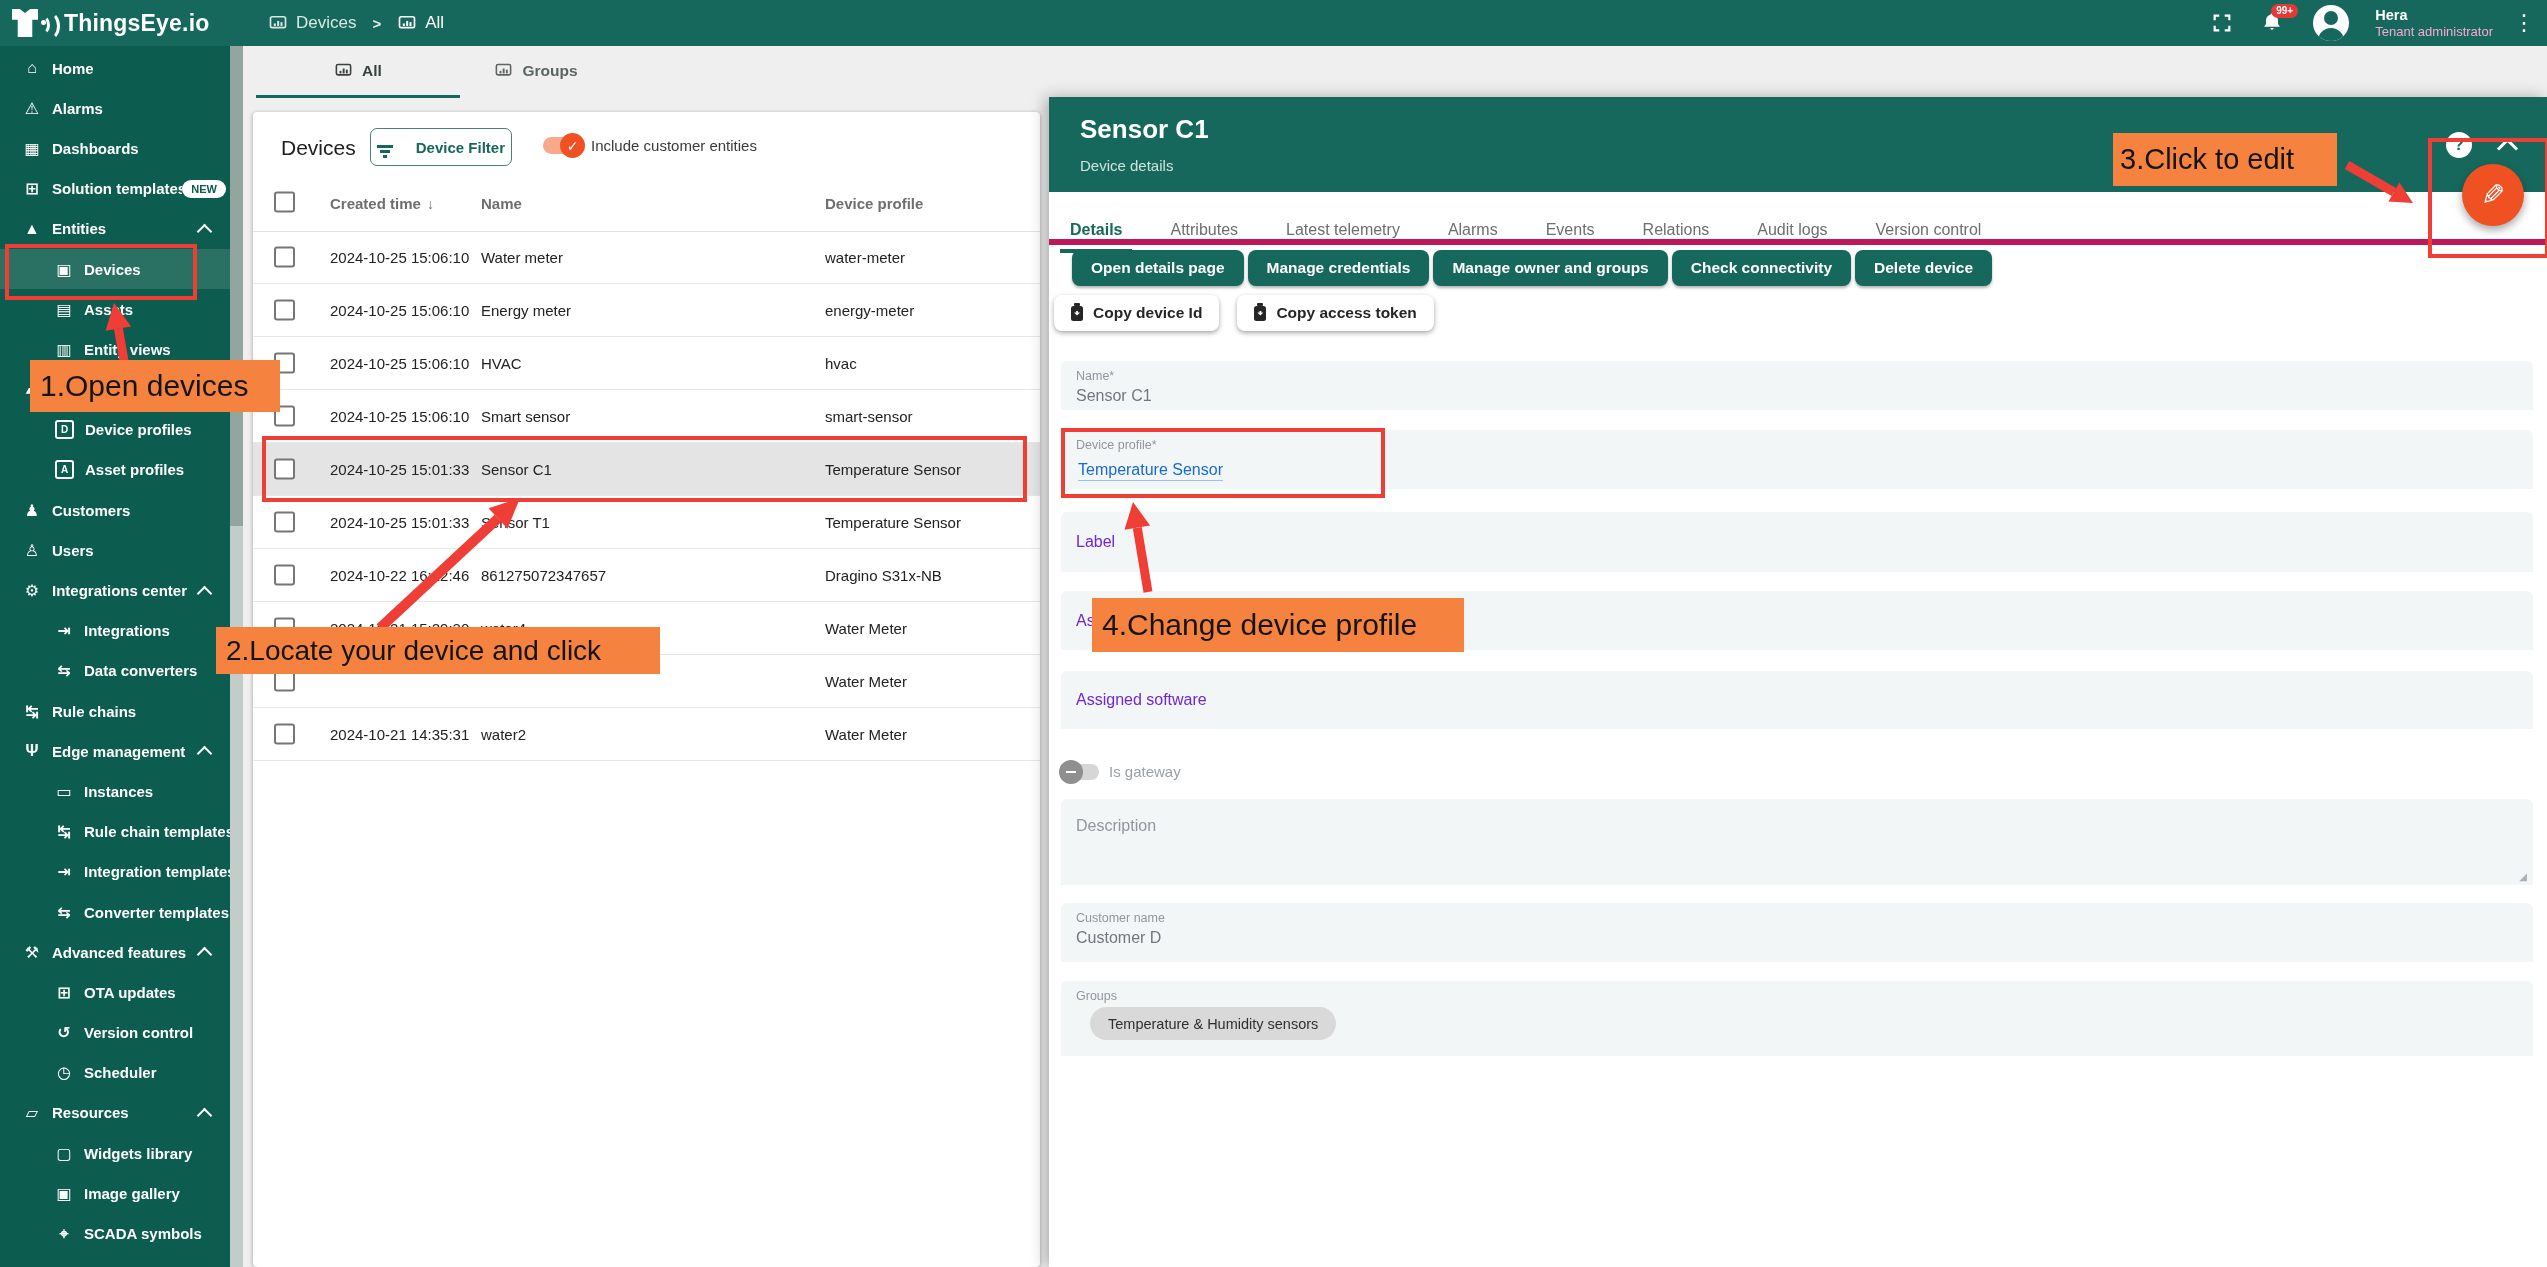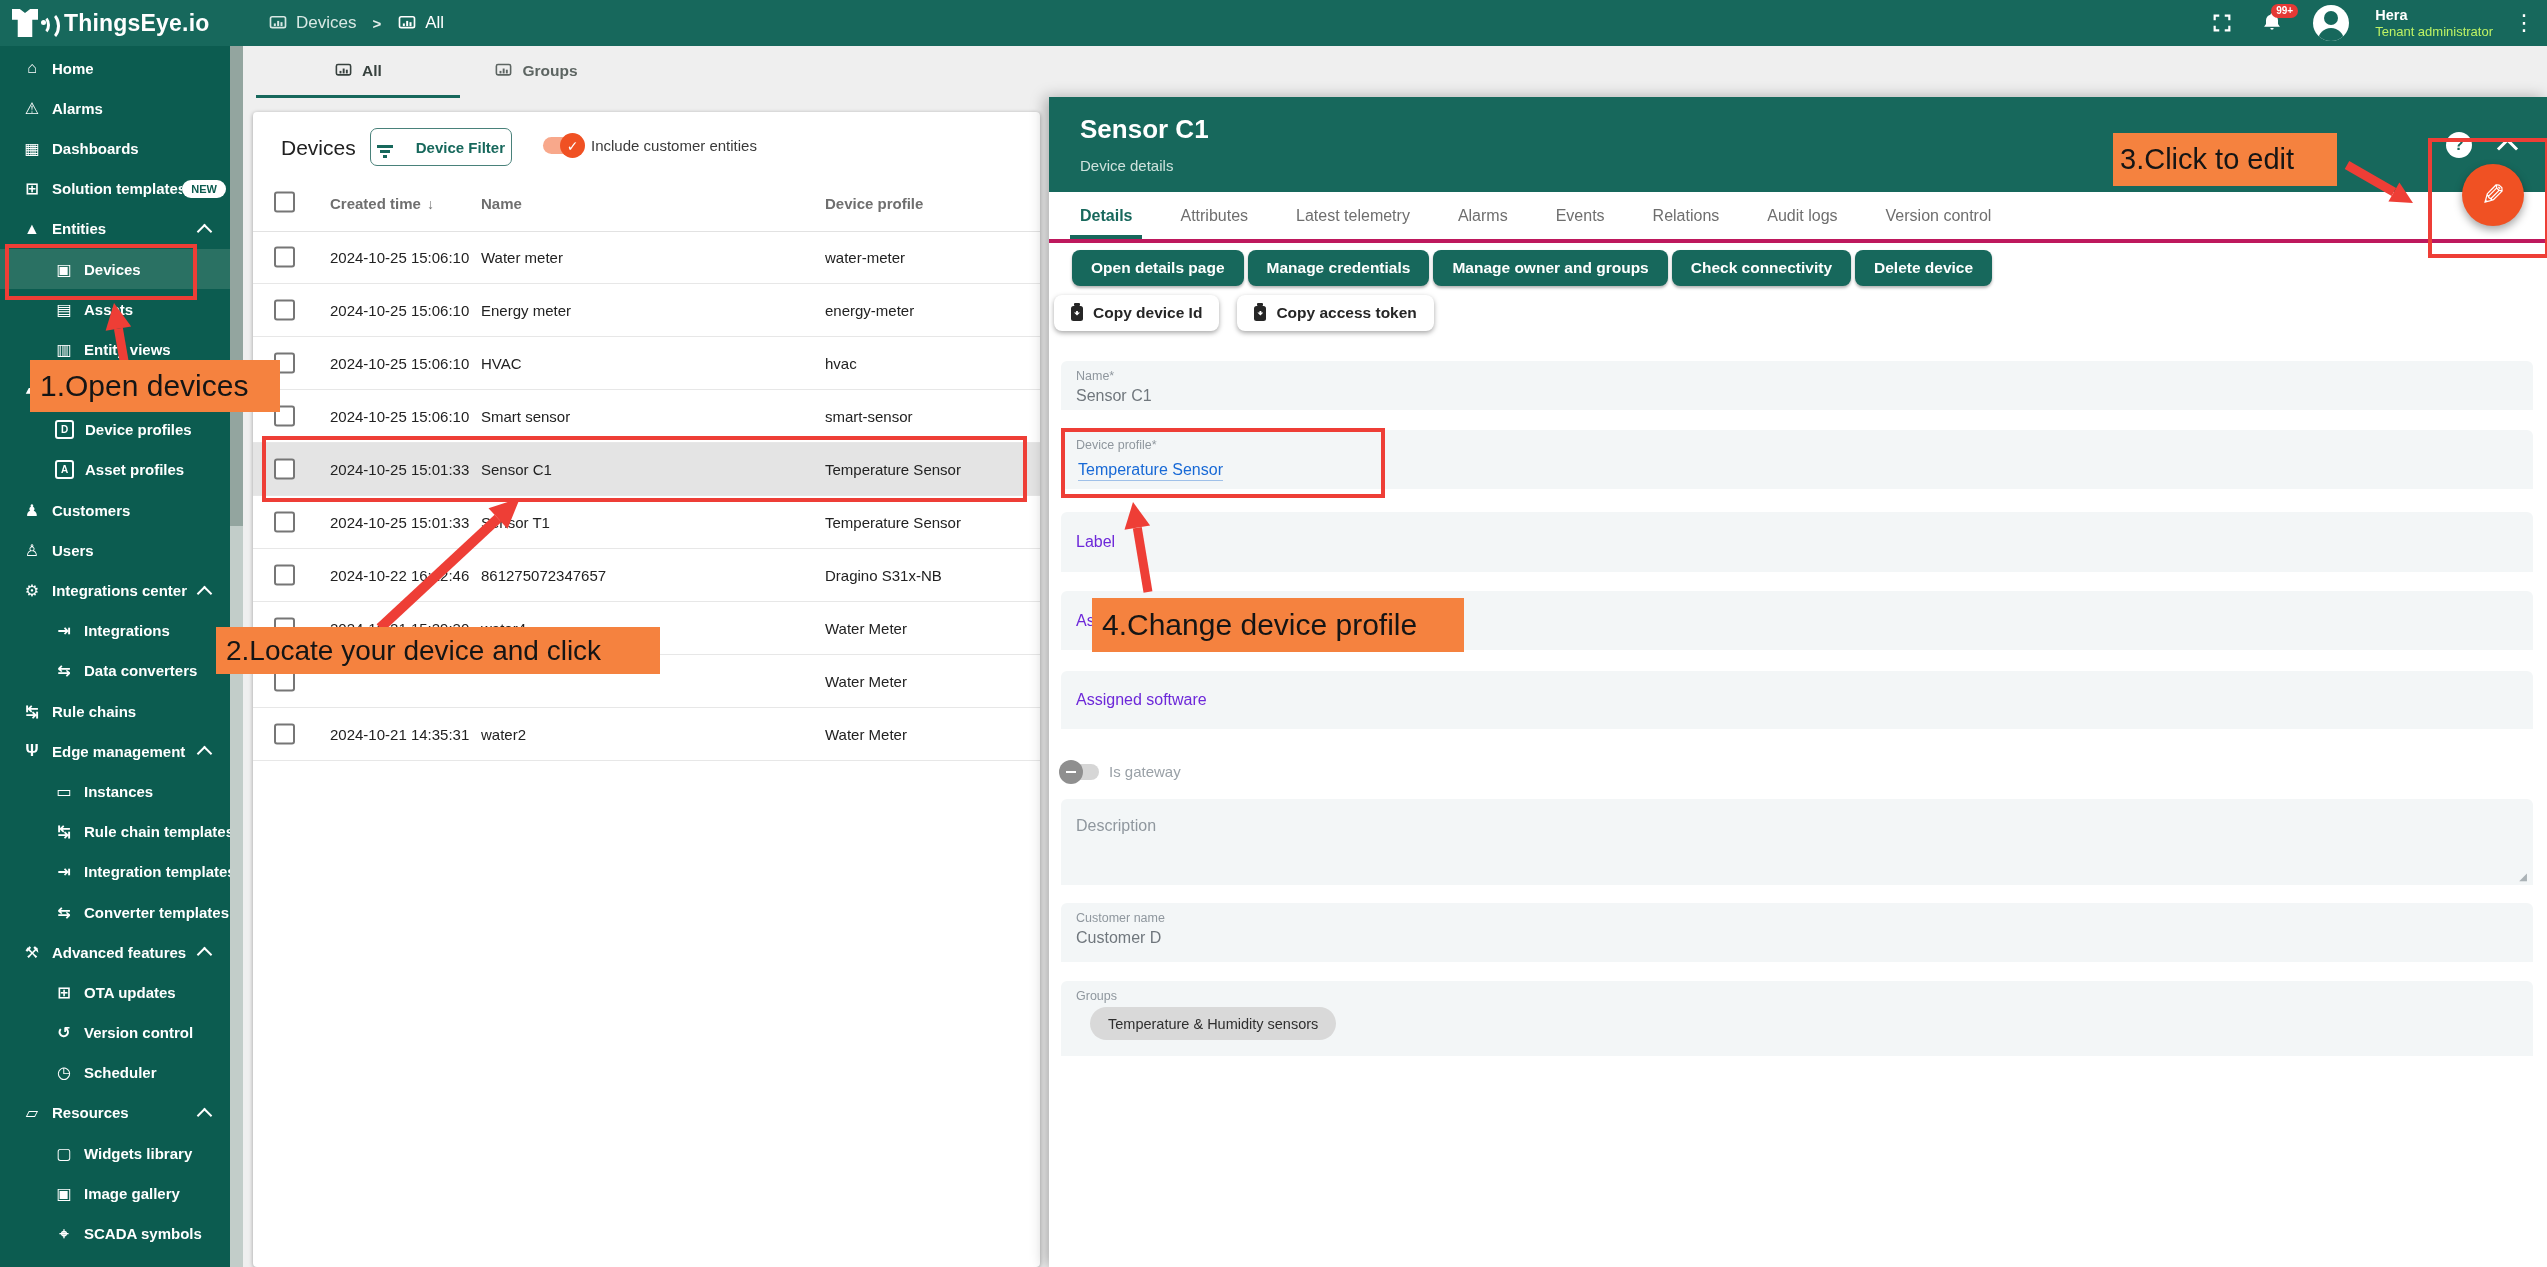--- a/index.html
+++ b/index.html
@@ -23,21 +23,21 @@
   .crumb-sep{color:#e6efec;font-size:15px;font-weight:700;margin:0 6px}
   .tb-right{position:absolute;right:0;top:0;height:46px;display:flex;align-items:center}
   .tb-ico{width:34px;height:34px;display:flex;align-items:center;justify-content:center;position:relative}
   .badge{position:absolute;top:-2px;left:16px;background:#e53935;color:#fff;font-size:10px;font-weight:700;
          border-radius:9px;padding:2px 5px;line-height:1}
   .avatar{width:36px;height:36px;border-radius:50%;background:#fff;position:relative;overflow:hidden;margin-left:14px}
   .av-head{position:absolute;left:11px;top:6px;width:14px;height:14px;border-radius:50%;background:#17685c}
   .av-body{position:absolute;left:5px;top:23px;width:26px;height:16px;border-radius:13px 13px 0 0;background:#17685c}
   .whoami{margin:0 16px 0 26px;line-height:1.25}
   .who-name{font-size:14.5px;font-weight:600}
-  .who-role{font-size:13px;color:#bef264}
+  .who-role{font-size:13px;color:#f9a8d4}
   .kebab{font-size:22px;color:#fff;width:30px;text-align:center;margin-right:8px}
 
   
   .sidebar{position:absolute;left:0;top:46px;width:230px;bottom:0;background:#0c5c50;z-index:4;padding-top:2px}
   .sb-scroll{position:absolute;left:230px;top:46px;width:13px;bottom:0;background:#c2cdc9;z-index:4}
   .sb-thumb{position:absolute;left:0;top:0;width:13px;height:480px;background:#93a59f}
   .sb-item{height:40.2px;display:flex;align-items:center;color:#fff;font-size:15px;font-weight:700;
            padding-left:20px;white-space:nowrap}
   .sb-item.child{padding-left:52px}
   .sb-item.sel{background:#2a7163}
@@ -83,22 +83,22 @@
   
   .panel{position:absolute;left:1049px;top:97px;width:1498px;bottom:0;background:#fff;z-index:6;
          box-shadow:-4px 0 14px rgba(0,0,0,.28)}
   .p-head{position:absolute;left:0;right:0;top:0;height:95px;background:#17685c;color:#fff}
   .p-title{position:absolute;left:31px;top:17px;font-size:26px;font-weight:700}
   .p-sub{position:absolute;left:31px;top:60px;font-size:15px;color:#cfe2dd}
   .help-circle{position:absolute;right:75px;top:35px;width:26px;height:26px;border-radius:50%;background:#fff;
                color:#17685c;font-size:16px;font-weight:700;display:flex;align-items:center;justify-content:center}
   .p-caret{position:absolute;right:32px;top:44px;width:12px;height:12px;border-left:3px solid #fff;
            border-top:3px solid #fff;transform:rotate(45deg)}
-  .p-tabs{position:absolute;left:0;right:0;top:95px;height:47px;display:flex;align-items:center;gap:48px;
-          padding-left:31px;border-bottom:4px solid #be185d;font-size:16px;color:#6e6e6e;font-weight:500}
+  .p-tabs{position:absolute;left:0;right:0;top:95px;height:47px;display:flex;align-items:flex-end;gap:48px;
+          padding-left:21px;border-bottom:6px solid #be185d;font-size:16px;color:#6e6e6e;font-weight:500}
   .p-tab{position:relative;white-space:nowrap}
   .p-tab.active{color:#17685c;font-weight:700}
   .p-tab.active::after{content:"";position:absolute;left:-10px;right:-10px;bottom:-14px;height:4px;background:#17685c}
   .p-actions{position:absolute;left:23px;top:153px;display:flex;gap:4px}
   .btn-teal{height:36px;background:#17685c;color:#fff;border:none;border-radius:8px;font-size:15.5px;font-weight:700;
             padding:0 19px;box-shadow:0 2px 3px rgba(0,0,0,.3);font-family:inherit;white-space:nowrap}
   .p-copy{position:absolute;left:5px;top:198px;display:flex;gap:18px}
   .btn-white{height:36px;background:#fff;color:#262626;border:none;border-radius:8px;font-size:15.5px;font-weight:700;
              padding:0 17px;box-shadow:0 2px 5px rgba(0,0,0,.35);display:flex;align-items:center;gap:10px;
              font-family:inherit;white-space:nowrap}

